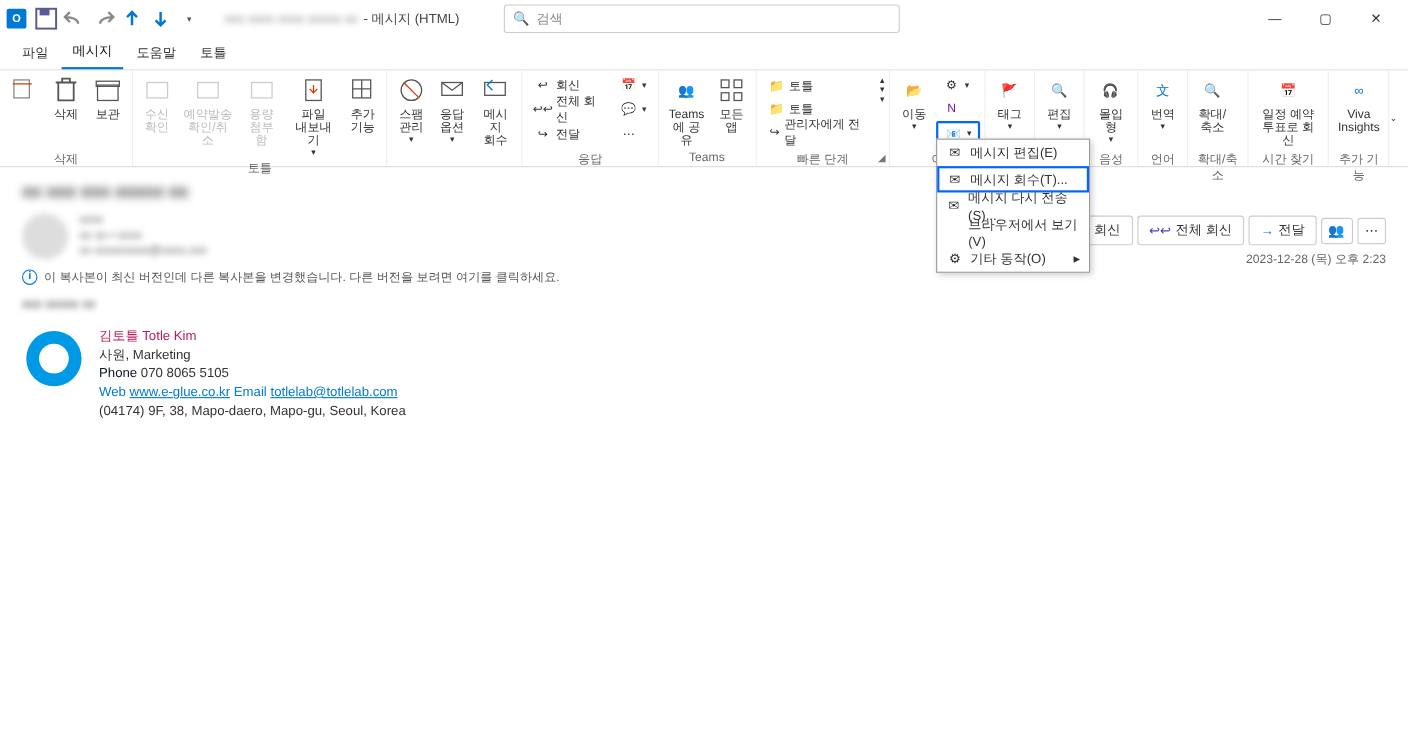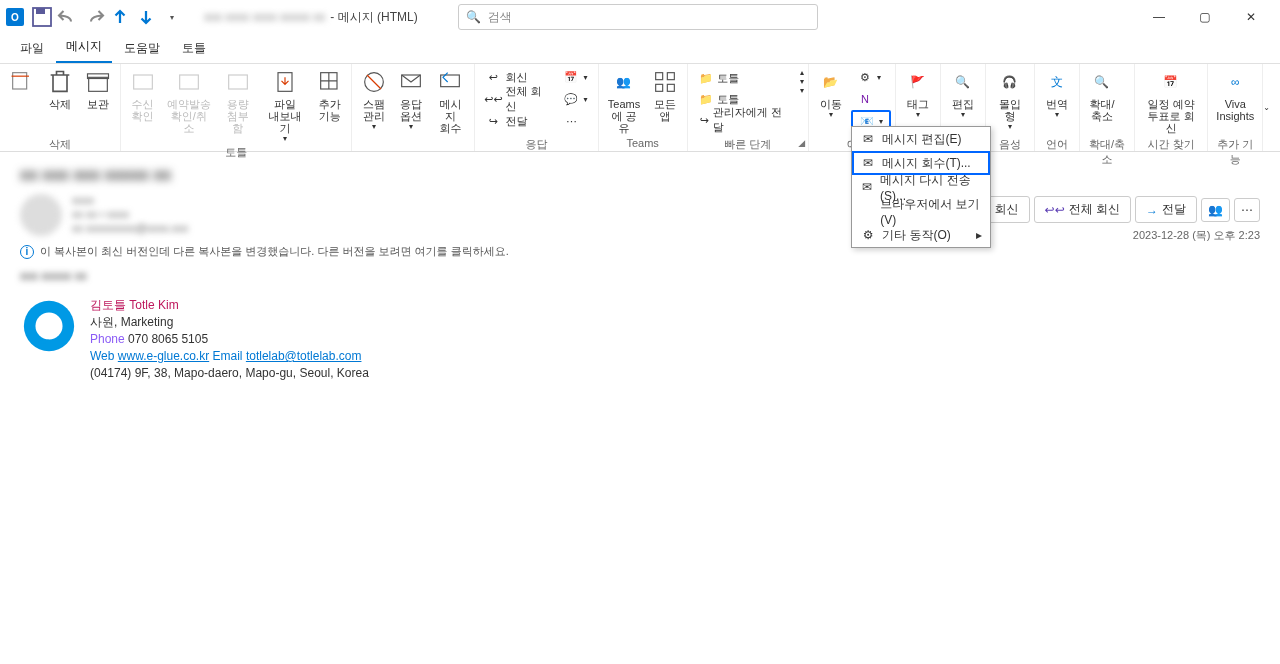--- a/index.html
+++ b/index.html
@@ -488,18 +488,18 @@
     <div class="sig-logo">
       <svg viewBox="0 0 60 60">
           <circle cx="30" cy="30" r="26" fill="#0099e5"></circle>
           <circle cx="30" cy="30" r="14" fill="#fff"></circle>
           <path d="M30 44 Q24 52 18 46" stroke="#0099e5" stroke-width="0" fill="#0099e5"></path>
         </svg>
     </div>
     <div class="sig-text">
       <div class="sig-name">김토틀  Totle Kim</div>
       <div class="sig-line">사원, Marketing</div>
-      <div class="sig-line"><span style="color:#8b5cf6;">Phone</span> <span>070 8065 5105</span></div>
+      <div class="sig-line"><span style="color:#0f172a;">Phone</span> <span>070 8065 5105</span></div>
       <div class="sig-line"><span style="color:#0078d4;">Web</span> <a href="#">www.e-glue.co.kr</a>  <span style="color:#0078d4;">Email</span> <a href="#">totlelab@totlelab.com</a></div>
       <div class="sig-line">(04174) 9F, 38, Mapo-daero, Mapo-gu, Seoul, Korea</div>
     </div>
   </div>
 </div>
 
 </body></html>

